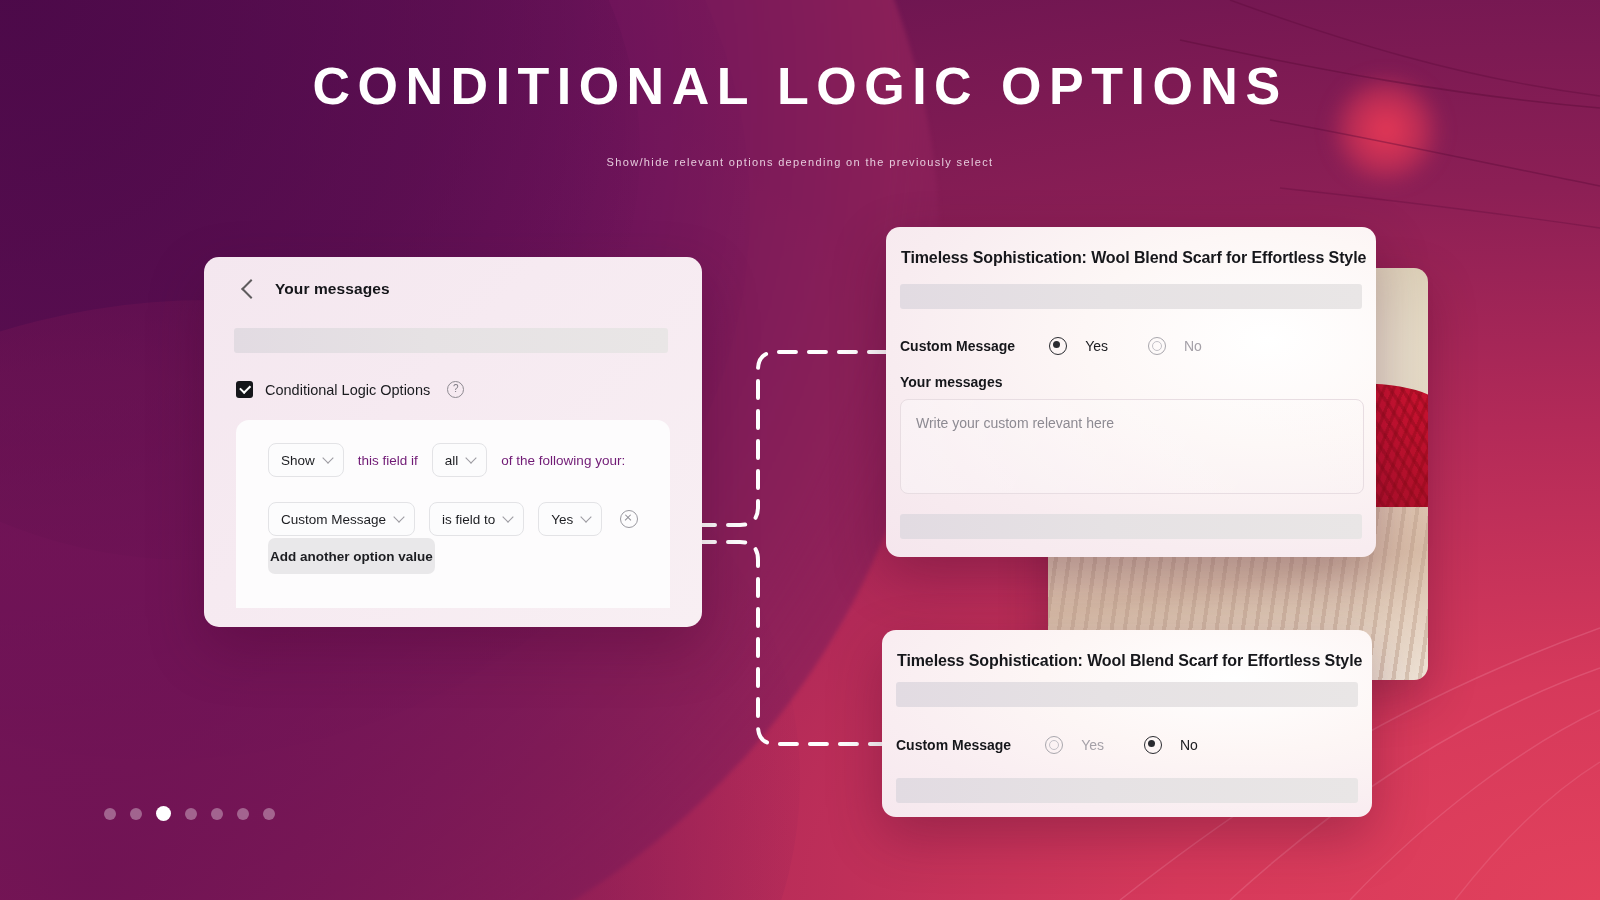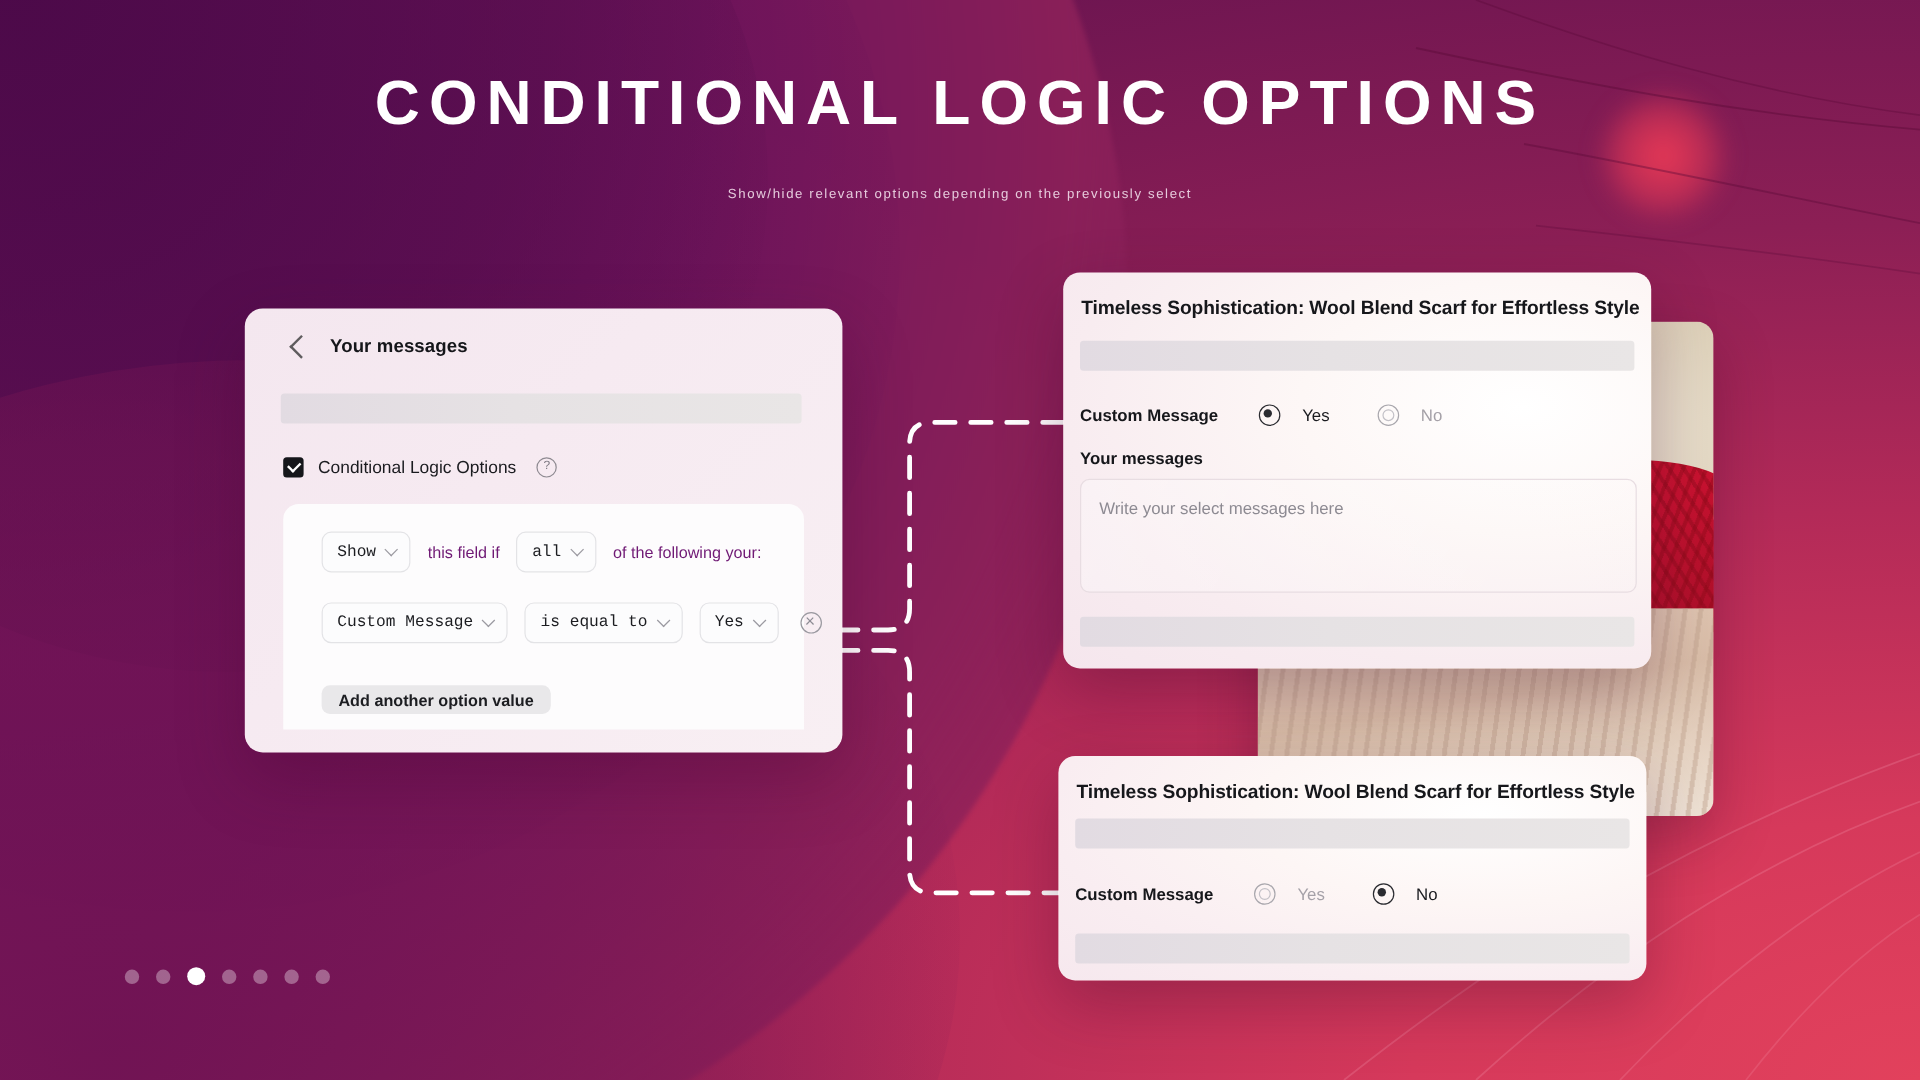--- a/index.html
+++ b/index.html
@@ -137,34 +137,34 @@
   .logic-box {
     position:absolute; left:236px; top:420px; width:434px; height:188px;
     background:#fdfcfd; border-radius:13px 13px 0 0;
   }
   .logic-row { position:absolute; display:flex; align-items:center; }
   .logic-row-1 { left:32px; top:23px; gap:0; }
   .logic-row-2 { left:32px; top:82px; gap:0; }
   .sel {
     border:1px solid #e3e3e6; background:#fcfcfd; border-radius:8px;
     height:32px; display:inline-flex; align-items:center; gap:9px;
-    padding:0 11px 0 12px; font-size:13.5px; color:#1c1d21; white-space:nowrap;font-family:Liberation Mono, monospace;
+    padding:0 11px 0 12px; font-size:13.5px; color:#1c1d21; white-space:nowrap;
   }
   .chev-d { width:7px; height:7px; border-right:1.6px solid #9b9aa1; border-bottom:1.6px solid #9b9aa1; transform:translateY(-2px) rotate(45deg); }
   .between { font-size:13.5px; color:#701a75; padding:0 14px; white-space:nowrap; }
   .x-btn { margin-left:18px; width:16px; height:16px; border-radius:50%; border:1.4px solid #9a99a0; position:relative; }
   .x-btn:before, .x-btn:after {
     content:""; position:absolute; left:3px; top:6.3px; width:8px; height:1.4px; background:#8d8c94;
   }
   .x-btn:before { transform:rotate(45deg); }
   .x-btn:after  { transform:rotate(-45deg); }
   .add-btn {
-    position:absolute; left:32px; top:151px;
-    background:#e9e8ea; border-radius:7px; height:24px;
-    display:inline-flex; align-items:center; padding:0 14px;
+    position:absolute; left:32px; top:118px;
+    background:#e9e8ea; border-radius:7px; height:36px;
+    display:inline-flex; align-items:center; padding:0 2px;
     font-size:13.5px; font-weight:bold; color:#1c1d21; white-space:nowrap;
   }
 
   
   .card {
     position:absolute;
     border-radius:14px;
     box-shadow:0 20px 54px rgba(60,5,40,.30);
     overflow:hidden;
   }
@@ -279,21 +279,21 @@
     <div class="between">of the following your:</div>
   </div>
 
   <div class="logic-row logic-row-2">
     <div class="sel">
       <span>Custom Message</span>
       <span class="chev-d"></span>
     </div>
     <div style="width:14px"></div>
     <div class="sel">
-      <span>is equal to</span>
+      <span>is field to</span>
       <span class="chev-d"></span>
     </div>
     <div style="width:14px"></div>
     <div class="sel">
       <span>Yes</span>
       <span class="chev-d"></span>
     </div>
     <div class="x-btn"></div>
   </div>
 
@@ -311,21 +311,21 @@
     <div style="width:18px"></div>
     <span class="radio-text active">Yes</span>
     <div style="width:40px"></div>
     <span class="radio off"></span>
     <div style="width:18px"></div>
     <span class="radio-text muted">No</span>
   </div>
 
   <div class="ym-label">Your messages</div>
   <div class="ta">
-    <div class="ta-ph">Write your select messages here</div>
+    <div class="ta-ph">Write your custom relevant here</div>
   </div>
 
   <div class="skel card-skel" style="left:14px;top:287px;width:462px;height:25px;"></div>
 </div>
 
 <div class="card card-bot">
   <div class="card-title">Timeless Sophistication: Wool Blend Scarf for Effortless Style</div>
   <div class="skel card-skel" style="left:14px;top:52px;width:462px;height:25px;"></div>
 
   <div class="cm-row" style="left:14px;top:106px;">

